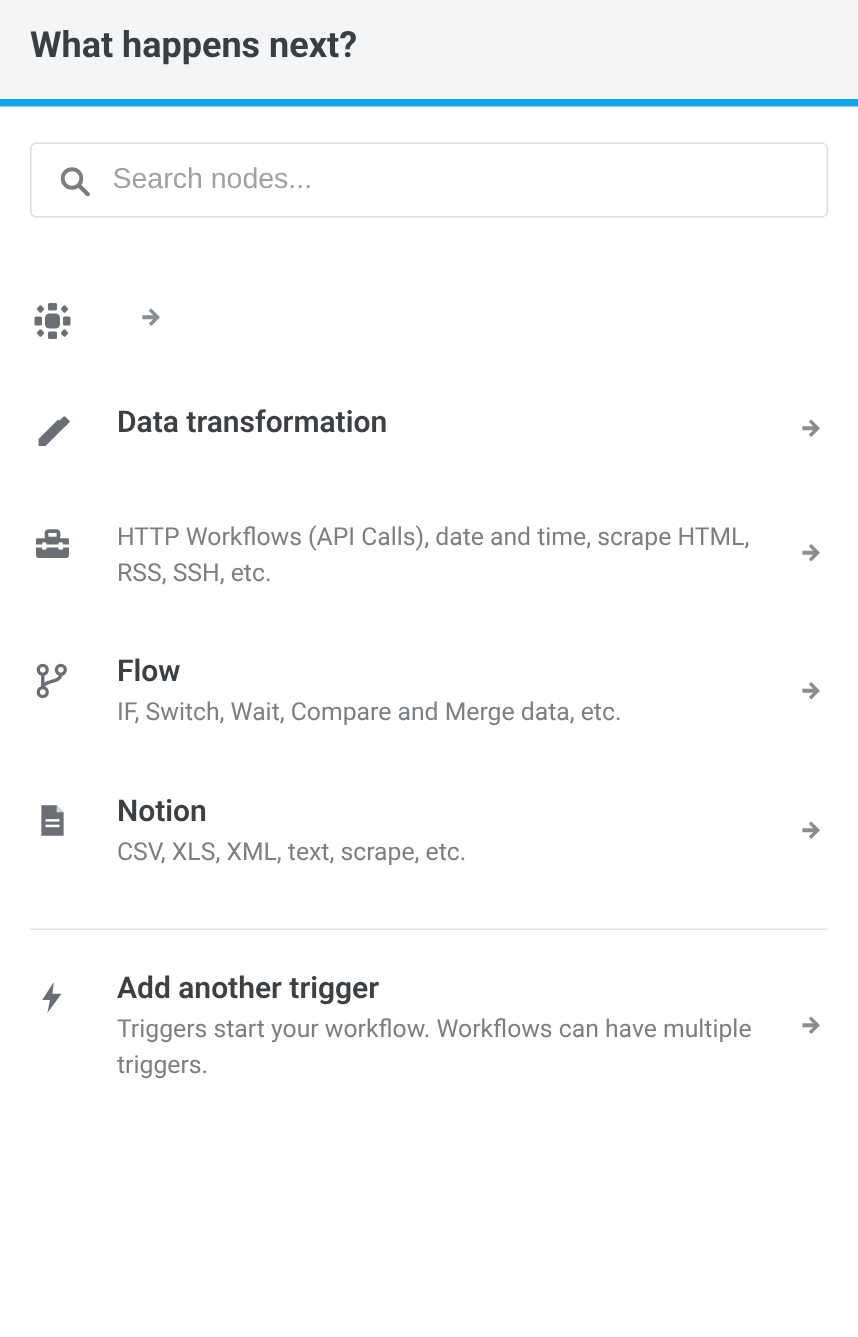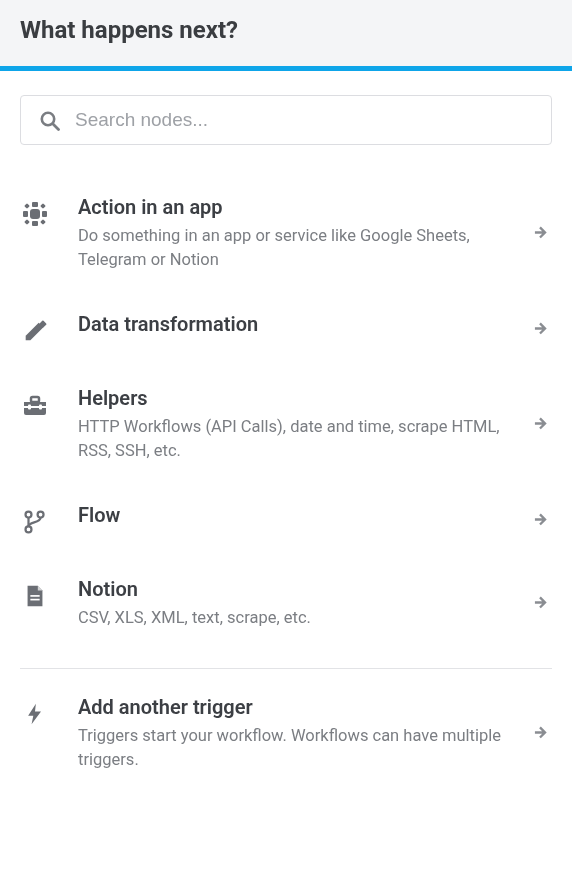--- a/index.html
+++ b/index.html
@@ -175,24 +175,20 @@
 </div>
 
 <div class="list">
 
   <div class="item">
     <span class="icon-slot">
       <svg width="28" height="28" viewBox="0 0 28 28">
           <use href="#globe-icon"></use>
         </svg>
     </span>
-    <div class="body">
-      <div class="title">Action in an app</div>
-      <div class="desc">Do something in an app or service like Google Sheets, Telegram or Notion</div>
-    </div>
     <span class="arrow-slot">
       <svg width="20" height="20" viewBox="0 0 26 26">
           <use href="#arrow-right-icon"></use>
         </svg>
     </span>
   </div>
 
   <div class="item">
     <span class="icon-slot">
       <svg width="26" height="26" viewBox="0 0 28 28">
@@ -209,38 +205,38 @@
     </span>
   </div>
 
   <div class="item">
     <span class="icon-slot">
       <svg width="28" height="28" viewBox="0 0 28 28">
           <use href="#toolbox-icon"></use>
         </svg>
     </span>
     <div class="body">
-      <div class="title">Helpers</div>
       <div class="desc">HTTP Workflows (API Calls), date and time, scrape HTML, RSS, SSH, etc.</div>
     </div>
     <span class="arrow-slot">
       <svg width="20" height="20" viewBox="0 0 26 26">
           <use href="#arrow-right-icon"></use>
         </svg>
     </span>
   </div>
 
   <div class="item">
     <span class="icon-slot">
       <svg width="26" height="26" viewBox="0 0 28 28">
           <use href="#branch-icon"></use>
         </svg>
     </span>
     <div class="body">
       <div class="title">Flow</div>
+      <div class="desc">IF, Switch, Wait, Compare and Merge data, etc.</div>
     </div>
     <span class="arrow-slot">
       <svg width="20" height="20" viewBox="0 0 26 26">
           <use href="#arrow-right-icon"></use>
         </svg>
     </span>
   </div>
 
   <div class="item">
     <span class="icon-slot">

